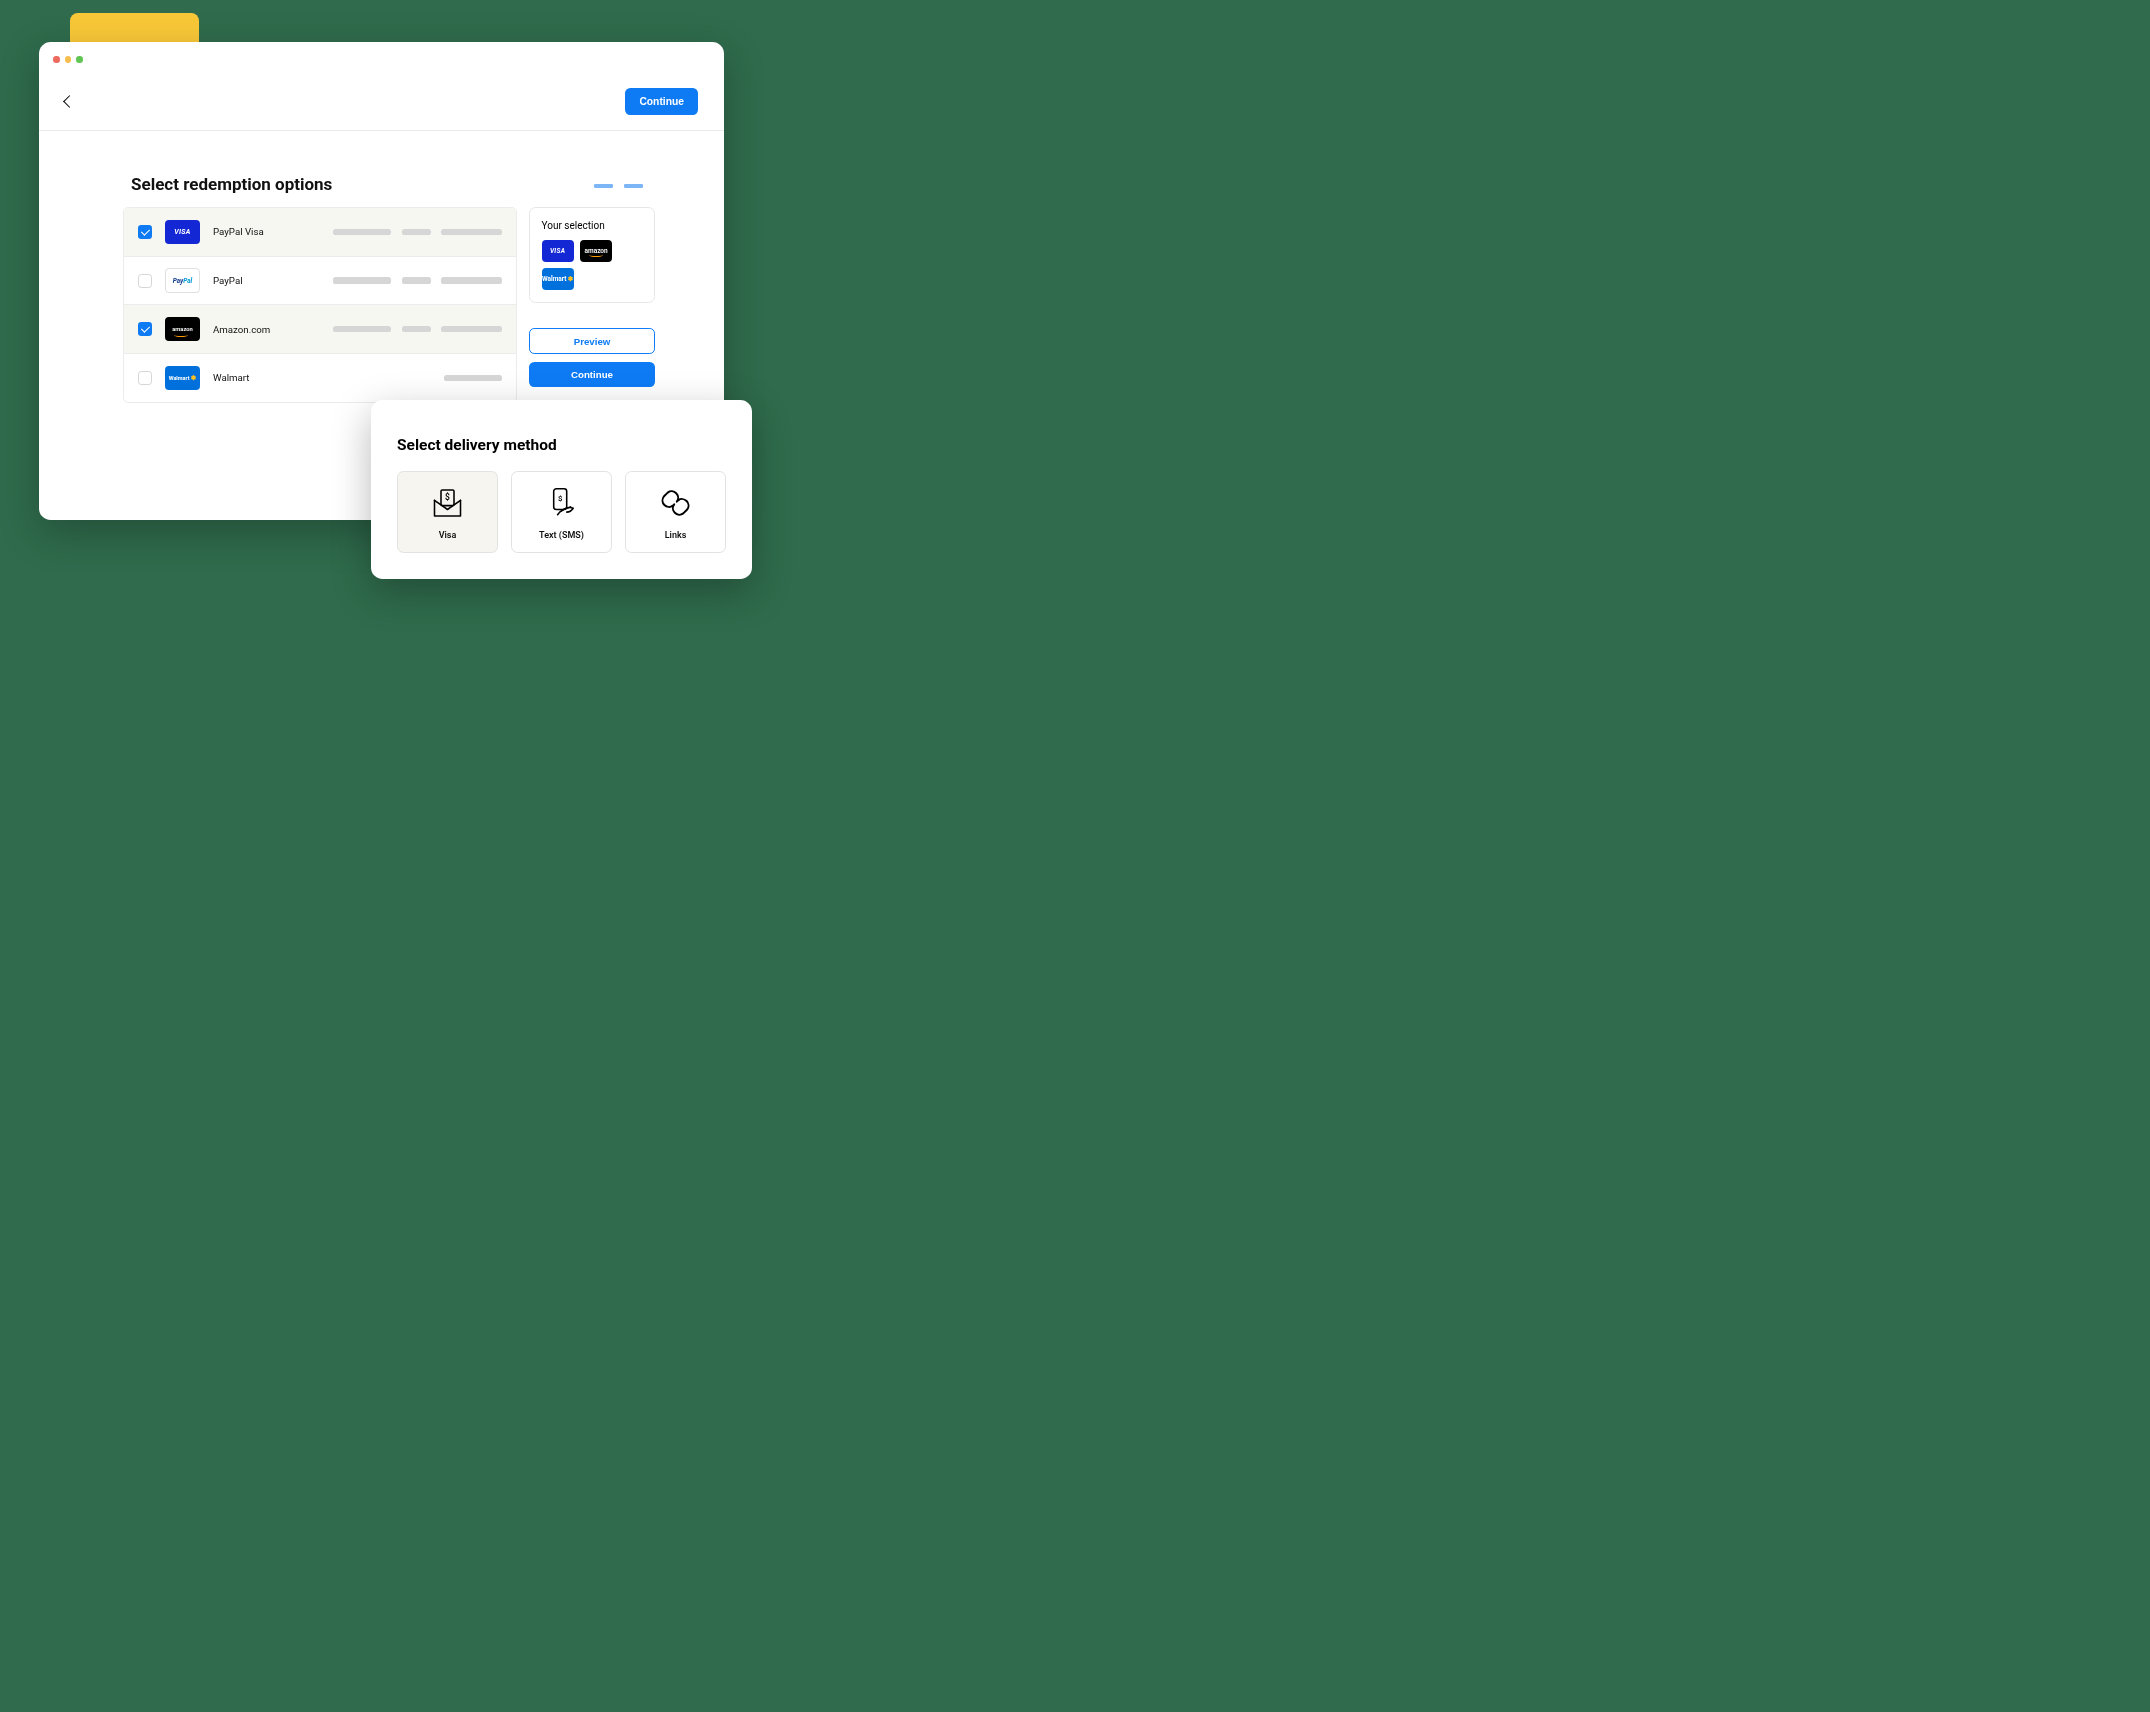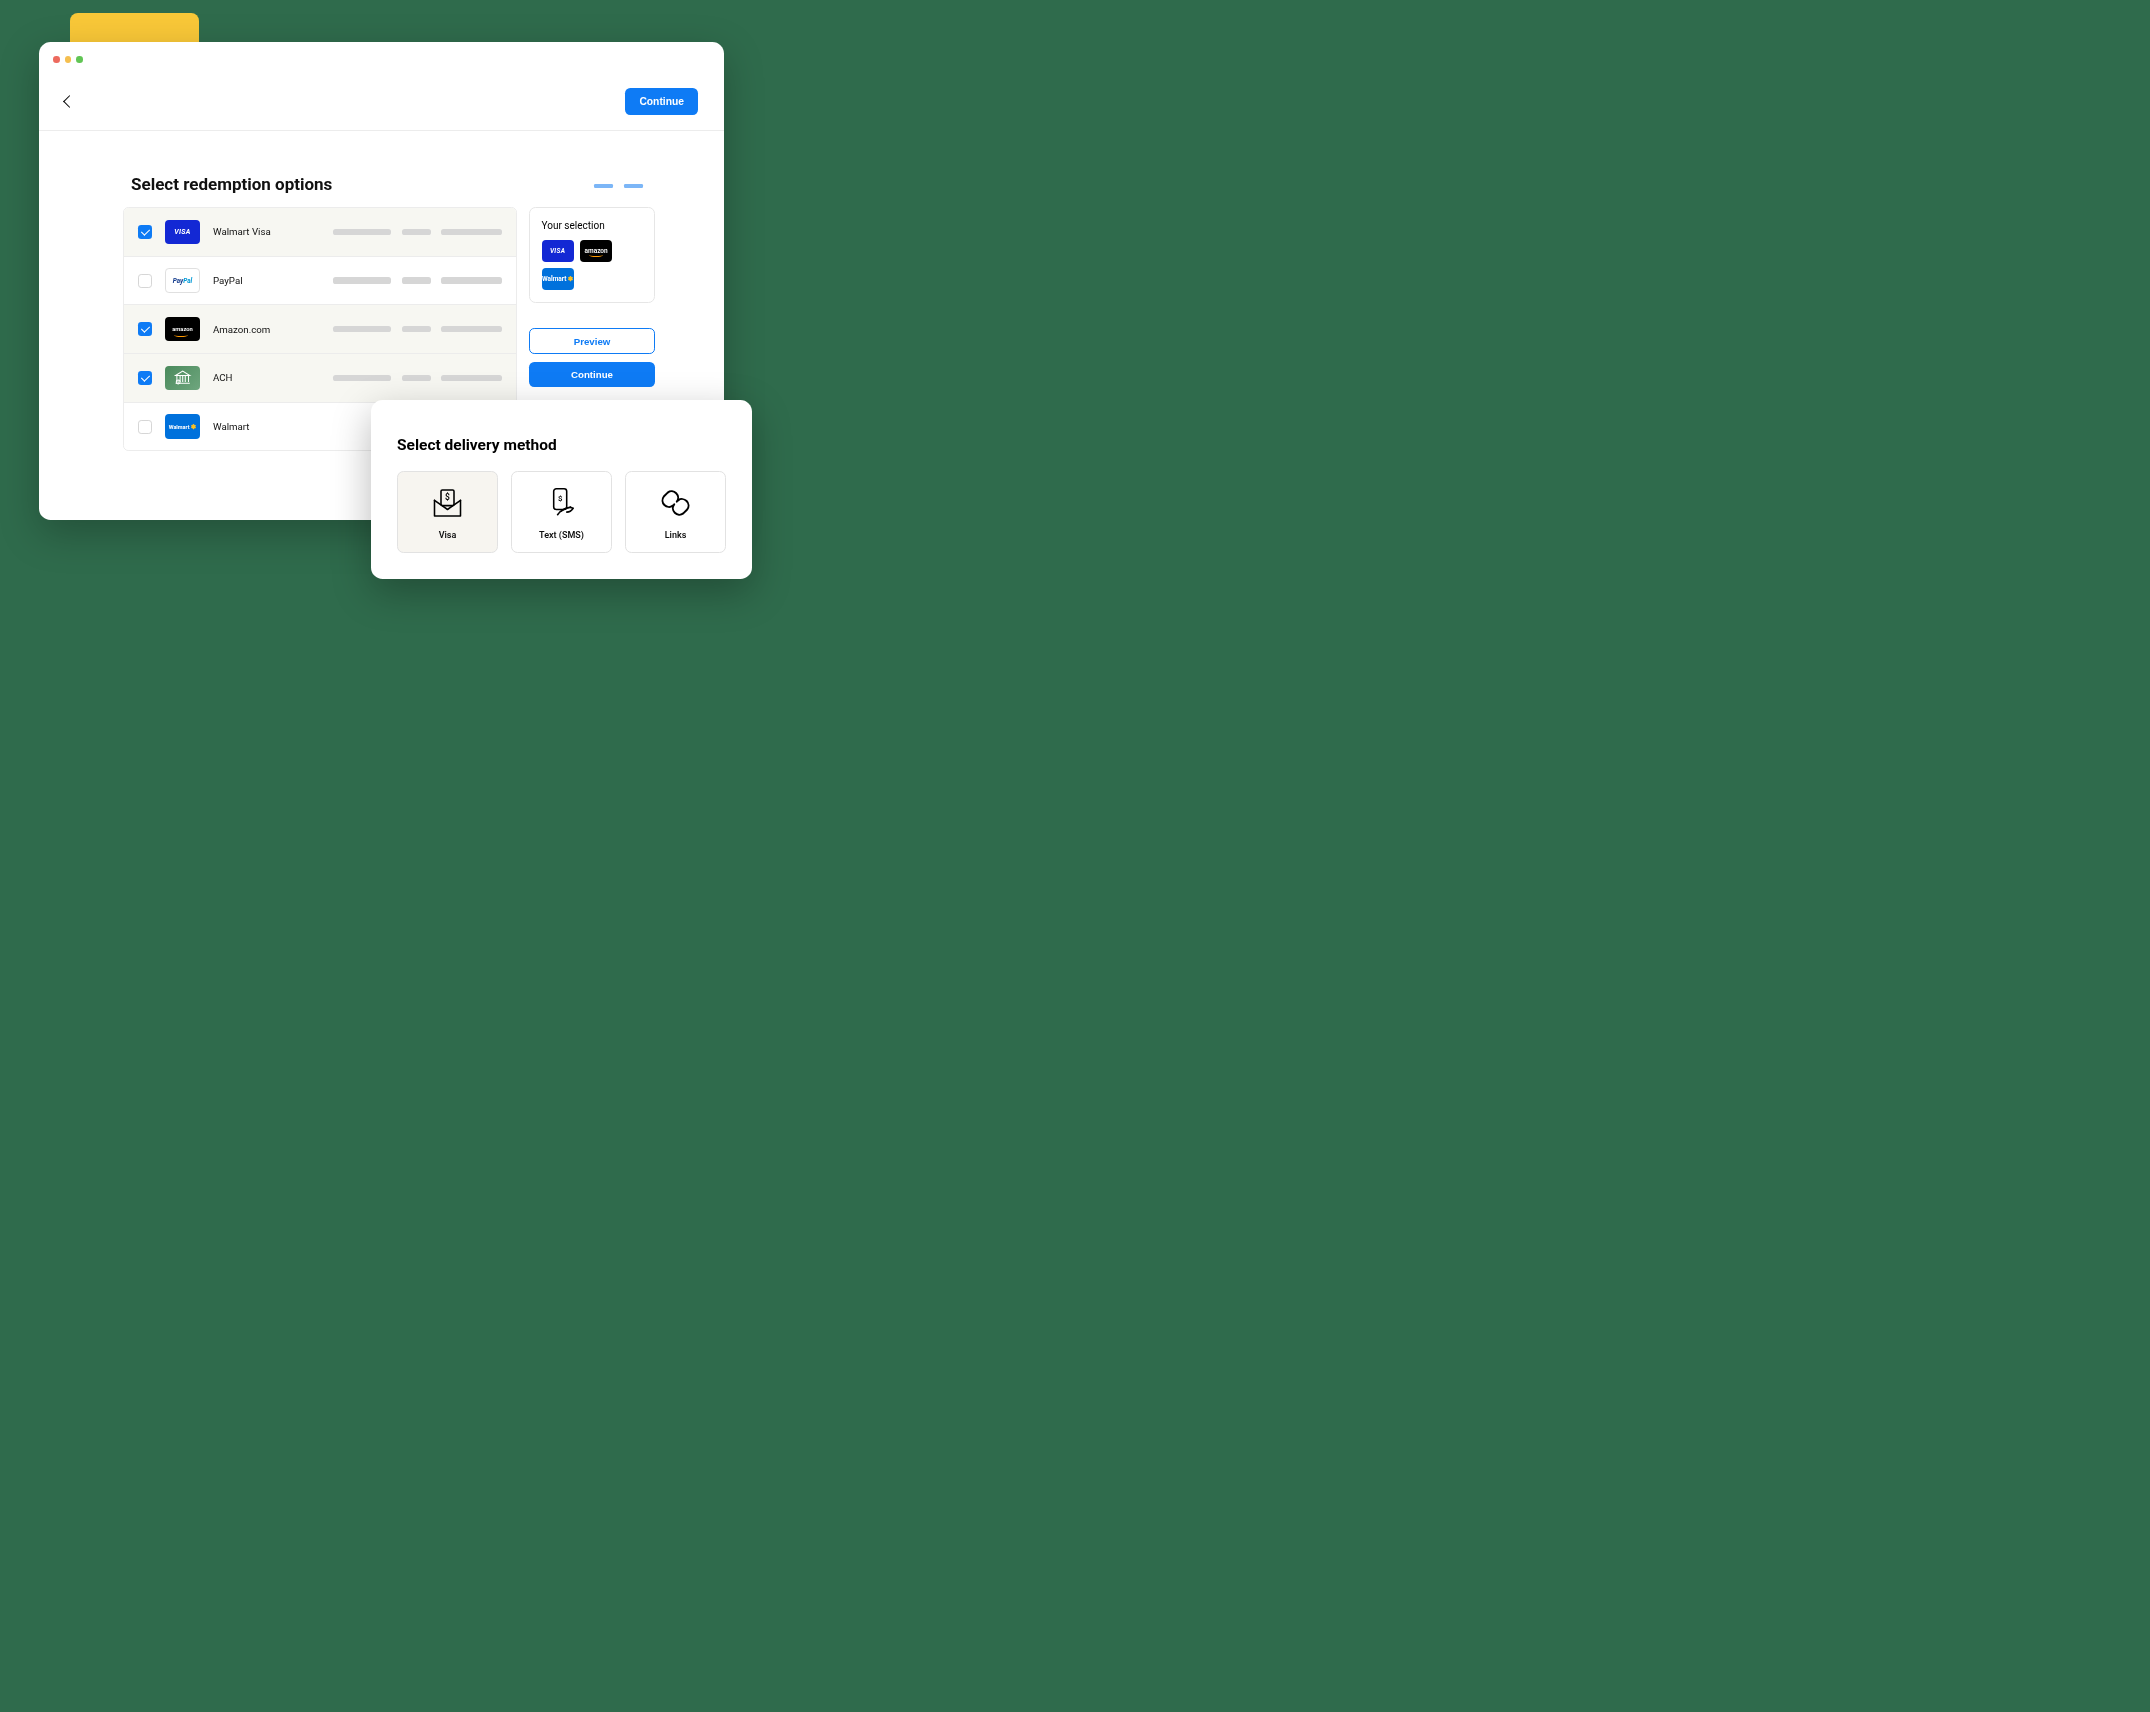--- a/index.html
+++ b/index.html
@@ -229,21 +229,21 @@
   <div class="ticks">
     <div class="tick"></div>
     <div class="tick"></div>
   </div>
 
   <div class="options-panel">
 
     <div class="opt-row selrow">
       <div class="cb checked"></div>
       <div class="brand brand-visa">VISA</div>
-      <div class="opt-label">Walmart Visa</div>
+      <div class="opt-label">PayPal Visa</div>
       <div class="skeletons">
         <div class="sk sk1"></div>
           <div class="sk sk2"></div>
           <div class="sk sk3"></div>
       </div>
     </div>
 
     <div class="opt-row">
       <div class="cb unchecked"></div>
       <div class="brand outlined brand-paypal">
@@ -262,38 +262,20 @@
       <div class="cb checked"></div>
       <div class="brand brand-amazon">amazon</div>
       <div class="opt-label">Amazon.com</div>
       <div class="skeletons">
         <div class="sk sk1"></div>
           <div class="sk sk2"></div>
           <div class="sk sk3"></div>
       </div>
     </div>
 
-    <div class="opt-row selrow">
-      <div class="cb checked"></div>
-      <div class="brand brand-ach">
-        <svg class="ach-svg" viewBox="0 0 30 26" fill="none" stroke="#fff" stroke-width="1.6" style="font-size:11px">
-          <path d="M4 10 L15 3 L26 10 Z"></path>
-          <path d="M6 10 V20 M11 10 V20 M15 10 V20 M19 10 V20 M24 10 V20"></path>
-          <path d="M4 22 H26"></path>
-          <circle cx="8" cy="20" r="3"></circle>
-          <text x="8" y="22" font-size="4" fill="#fff" text-anchor="middle" stroke="none">$</text>
-        </svg>
-      </div>
-      <div class="opt-label">ACH</div>
-      <div class="skeletons">
-        <div class="sk sk1"></div>
-          <div class="sk sk2"></div>
-          <div class="sk sk3"></div>
-      </div>
-    </div>
 
     <div class="opt-row">
       <div class="cb unchecked"></div>
       <div class="brand brand-walmart">Walmart</div>
       <div class="opt-label">Walmart</div>
       <div class="skeletons">
         <div class="sk sk1"></div>
       </div>
     </div>
 

